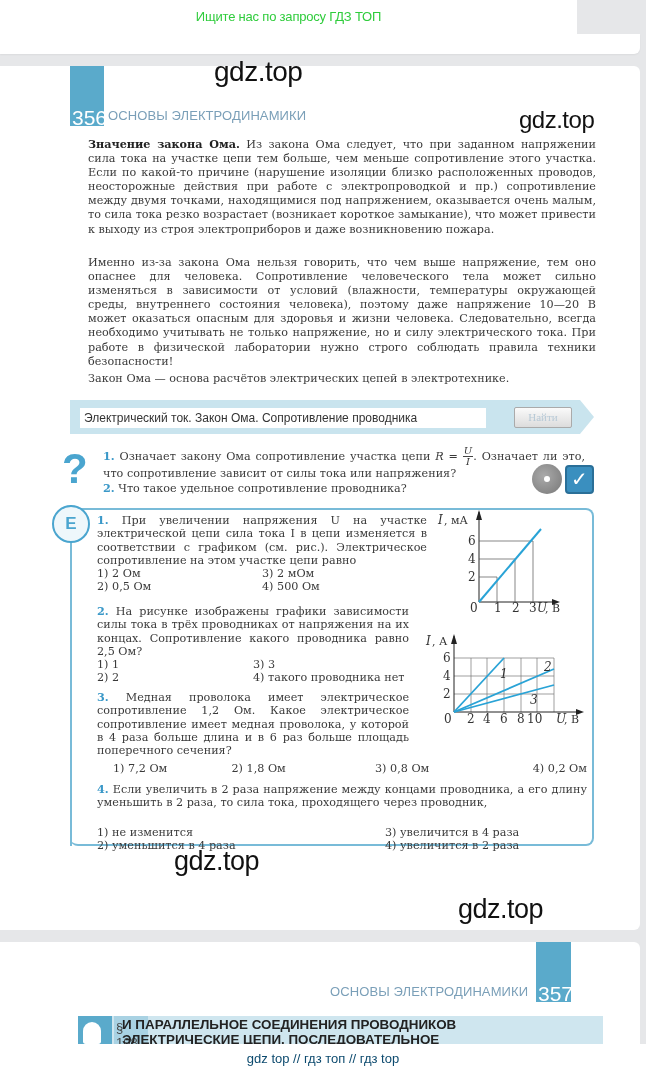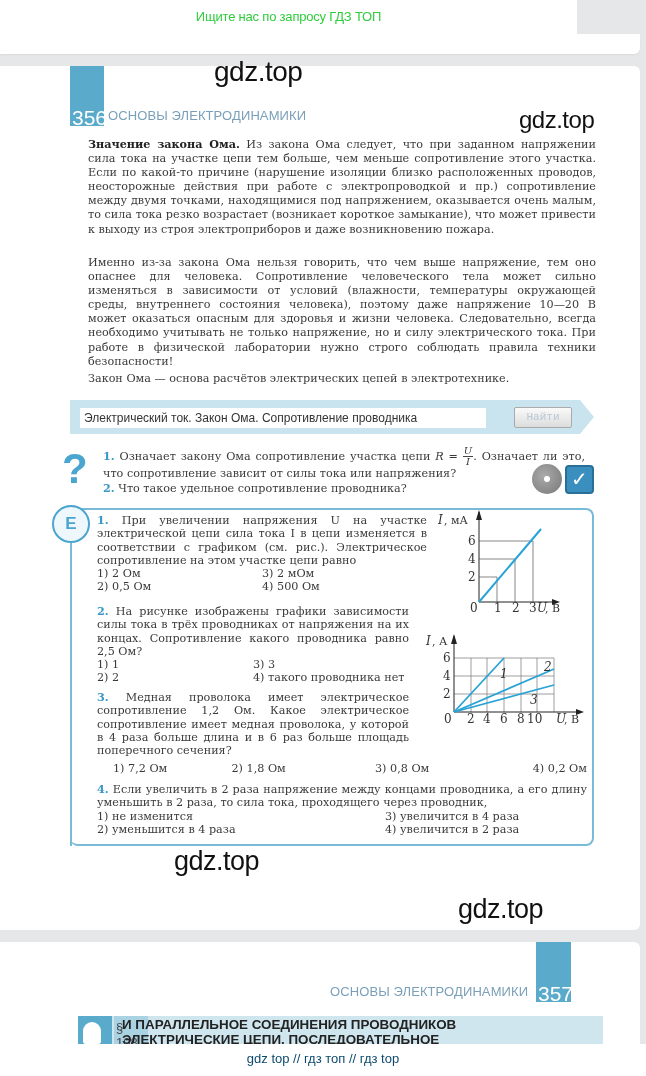--- a/index.html
+++ b/index.html
@@ -19,21 +19,21 @@
   .pnum { position: absolute; font-family: "Liberation Sans", sans-serif; color: #fff; font-size: 21px; font-weight: normal; }
   .runhead { position: absolute; font-family: "Liberation Sans", sans-serif; color: #7a9fb8; font-size: 13px; letter-spacing: 0.1px; }
 
   .body-text { position: absolute; left: 88px; width: 508px; font-size: 11.2px; line-height: 14.1px; text-align: justify; color: #3a3a3a; }
   .body-text p { text-indent: 0; }
   .body-text b { font-weight: bold; color: #222; }
 
   .searchbar { position: absolute; left: 70px; top: 400px; width: 510px; height: 34px; background: #c9e4ee; }
   .searchbar-arrow { position: absolute; left: 580px; top: 400px; width: 0; height: 0; border-top: 17px solid transparent; border-bottom: 17px solid transparent; border-left: 14px solid #c9e4ee; }
   .search-input { position: absolute; left: 80px; top: 408px; width: 406px; height: 20px; background: #fff; font-family: "Liberation Sans", sans-serif; font-size: 12px; color: #333; line-height: 20px; padding-left: 4px; white-space: nowrap; overflow: hidden; }
-  .search-btn { position: absolute; left: 514px; top: 407px; width: 58px; height: 21px; background: linear-gradient(#fafafa,#dcdcdc); border: 1px solid #aaa; border-radius: 2px; font-family: Liberation Mono, monospace; font-size: 11px; color: #b7c9d6; text-align: center; line-height: 19px; }
+  .search-btn { position: absolute; left: 514px; top: 407px; width: 58px; height: 21px; background: linear-gradient(#fafafa,#dcdcdc); border: 1px solid #aaa; border-radius: 2px; font-family: Liberation Serif, serif; font-size: 11px; color: #b7c9d6; text-align: center; line-height: 19px; }
 
   .q-icon { position: absolute; left: 62px; top: 448px; font-family: "Liberation Sans", sans-serif; font-size: 42px; font-weight: bold; color: #4aa5cf; line-height: 42px; }
   .questions { position: absolute; left: 103px; top: 446px; width: 482px; font-size: 11.2px; line-height: 14px; color: #3a3a3a; }
   .num { color: #3a98c8; font-weight: bold; }
   .frac { display: inline-block; vertical-align: middle; text-align: center; font-style: italic; font-size: 10px; line-height: 10px; }
   .frac span { display: block; }
   .frac .n { border-bottom: 1px solid #444; padding: 0 1px; }
 
   .disc-icon { position: absolute; left: 532px; top: 464px; width: 30px; height: 30px; border-radius: 50%; background: radial-gradient(circle at 40% 40%, #aaa, #777); }
   .disc-icon::after { content: ""; position: absolute; left: 12px; top: 12px; width: 6px; height: 6px; border-radius: 50%; background: #fff; }
@@ -202,21 +202,21 @@
   <div class="opts4">
     <span>1) 7,2 Ом</span>
     <span>2) 1,8 Ом</span>
     <span style="padding-left:25px;">3) 0,8 Ом</span>
     <span>4) 0,2 Ом</span>
   </div>
 </div>
 
 <div class="task" style="left:97px; top:783px; width:490px;">
   <div><span class="num">4.</span><span> Если увеличить в 2 раза напряжение между концами проводника, а его длину уменьшить в 2 раза, то сила тока, проходящего через проводник,</span></div>
-  <div class="opts" style="grid-template-columns: 288px 1fr;">
+  <div class="opts" style="grid-template-columns: 288px 1fr; margin-top: 16px;">
     <span>1) не изменится</span>
     <span>3) увеличится в 4 раза</span>
     <span>2) уменьшится в 4 раза</span>
     <span>4) увеличится в 2 раза</span>
   </div>
 </div>
 
 <span class="wm" style="left:174px; top:846px; font-size:27px;">gdz.top</span>
 <span class="wm" style="left:458px; top:894px; font-size:27px;">gdz.top</span>
 

